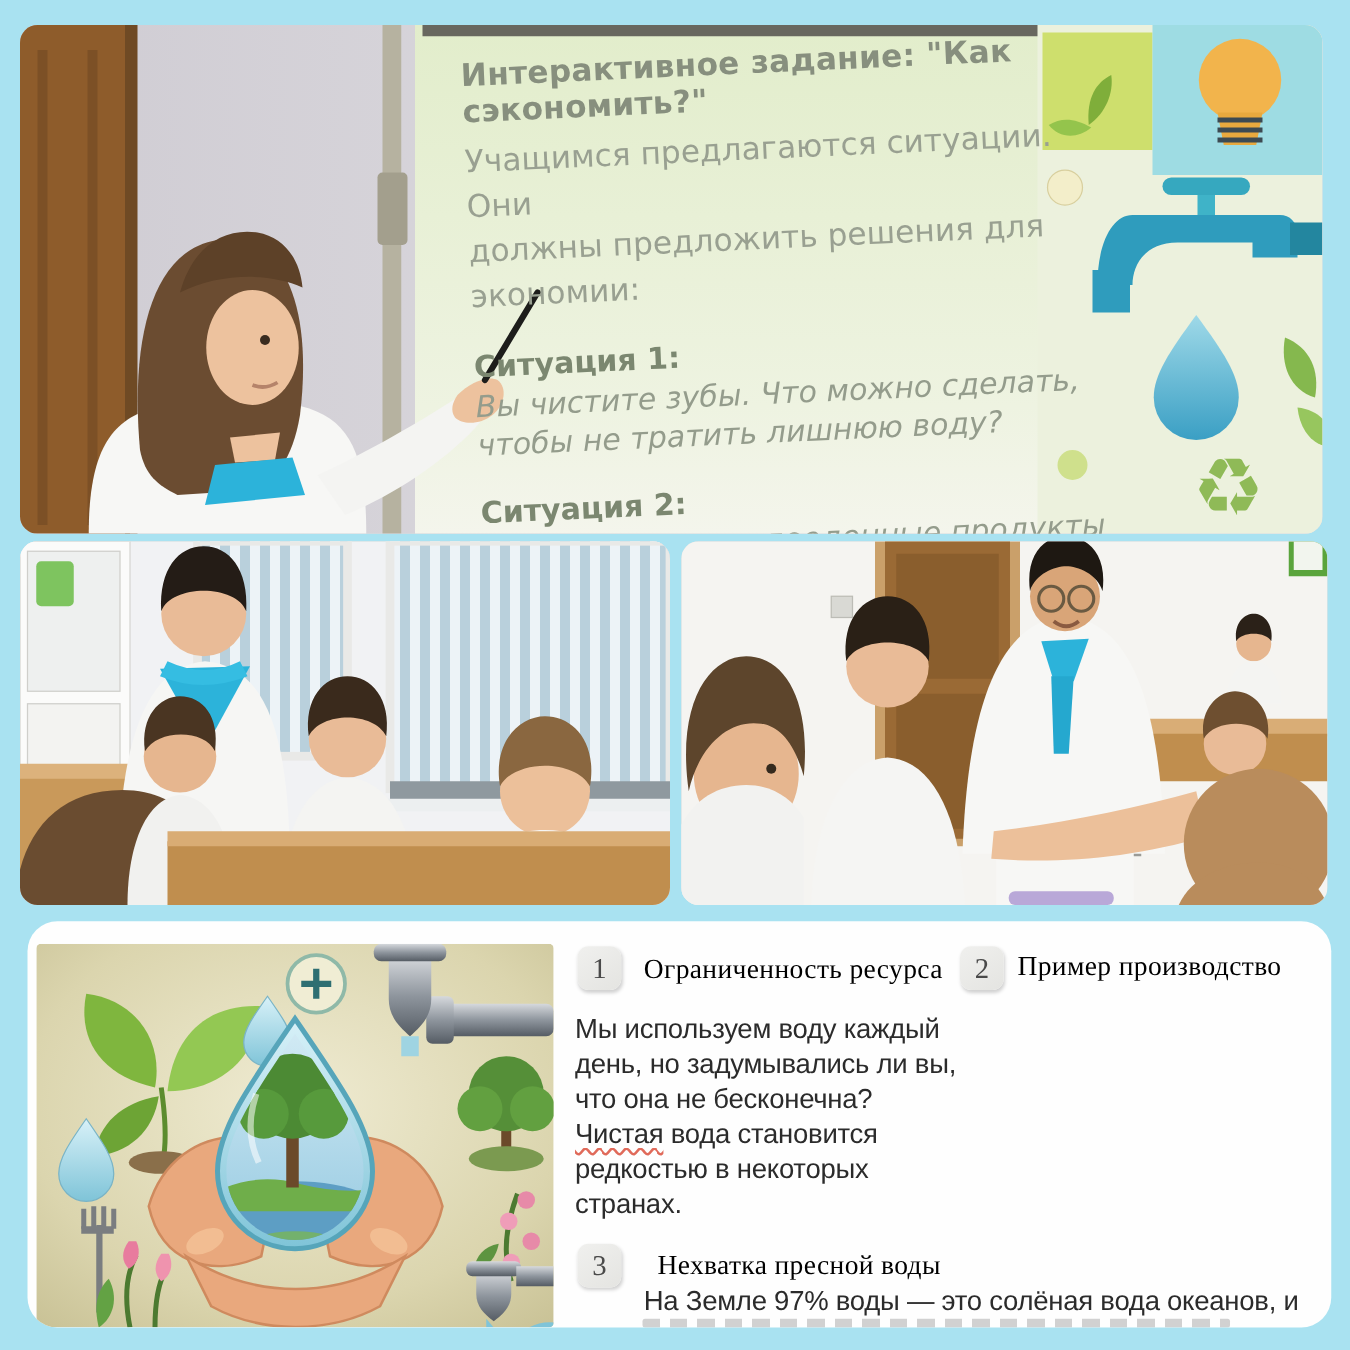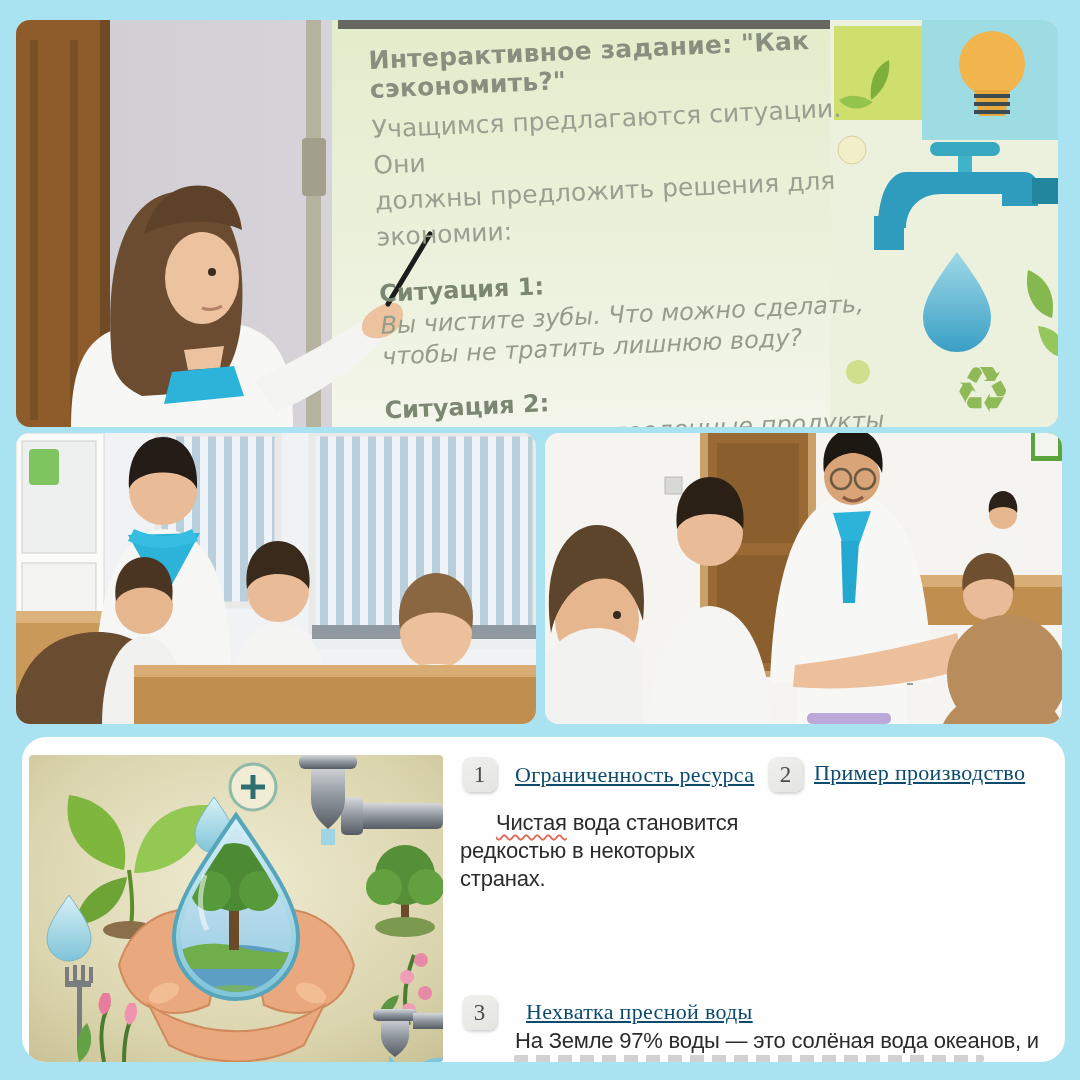--- a/index.html
+++ b/index.html
@@ -34,27 +34,27 @@
   .ill{position:absolute;left:7px;top:18px;width:414px;height:307px;overflow:hidden;border-radius:4px;}
   .num-badge{
     position:absolute;width:35px;height:35px;border-radius:9px;
     background:linear-gradient(145deg,#f0f0ee,#e4e4e1);
     box-shadow:1px 2px 3px rgba(0,0,0,.18);
     font-family:"Liberation Serif", serif;font-size:23px;color:#4a4a4a;
     display:flex;align-items:center;justify-content:center;
   }
   .sec-head{
     position:absolute;font-family:"Liberation Serif", serif;
-    font-size:22px;color:#0c4a6e;letter-spacing:.3px;text-decoration:underline;
+    font-size:22px;color:#000000;letter-spacing:.3px;
   }
   .sec-body{
     position:absolute;font-size:22px;color:#2b2b2b;line-height:28px;
     white-space:pre-line;letter-spacing:-.2px;
   }
-  .misspelled{text-decoration:underline wavy #e06a5a;text-decoration-thickness:2px;text-underline-offset:4px;margin-left:36px;}
+  .misspelled{text-decoration:underline wavy #e06a5a;text-decoration-thickness:2px;text-underline-offset:4px;}
   .clipped-line{
     position:absolute;left:492px;top:318px;width:470px;height:7px;overflow:hidden;
     background:repeating-linear-gradient(90deg,#9a9a9a 0 14px,transparent 14px 22px);
     opacity:.45;border-radius:2px;
   }
 </style>
 </head>
 <body>
 
 <div class="photo photo-top">
@@ -371,21 +371,24 @@
         <path d="M352,262 h28 v18 c0,10 -6,16 -14,22 c-8,-6 -14,-12 -14,-22 z" fill="url(#metal)"></path>
         <rect x="344" y="254" width="44" height="12" rx="5" fill="url(#metal)"></rect>
         <rect x="384" y="258" width="30" height="16" fill="url(#metal)"></rect>
         <path d="M360,300 q6,7 6,7 l28,0 q10,-5 20,-4 l0,4 l-54,0 z" fill="#7fc4d8"></path>
       </g>
     </svg>
   </div>
 
   <div class="num-badge" style="left:440px;top:20px;">1</div>
   <div class="sec-head" style="left:493px;top:25px;">Ограниченность ресурса</div>
-  <p class="sec-body" style="left: 438px; top: 48px; width: 320px; margin: 0px; padding-top: 24px;"><span class="misspelled">Чистая</span><span>  вода становится
+  <p class="sec-body" style="left: 438px; top: 48px; width: 320px; margin: 0px; padding-top: 24px;"><span>Мы используем воду каждый
+день, но задумывались ли вы,
+что она не бесконечна?
+</span><span class="misspelled">Чистая</span><span>  вода становится
 редкостью в некоторых
 странах.</span></p>
 
   <div class="num-badge" style="left:746px;top:20px;">2</div>
   <div class="sec-head" style="left:792px;top:23px;">Пример производство</div>
 
   <div class="num-badge" style="left:440px;top:258px;">3</div>
   <div class="sec-head" style="left:504px;top:262px;">Нехватка пресной воды</div>
   <p class="sec-body" style="left: 493px; top: 266px; width: 560px; margin: 0px; padding-top: 24px;">На Земле 97% воды — это солёная вода океанов, и только</p>
   <div class="clipped-line"></div>

